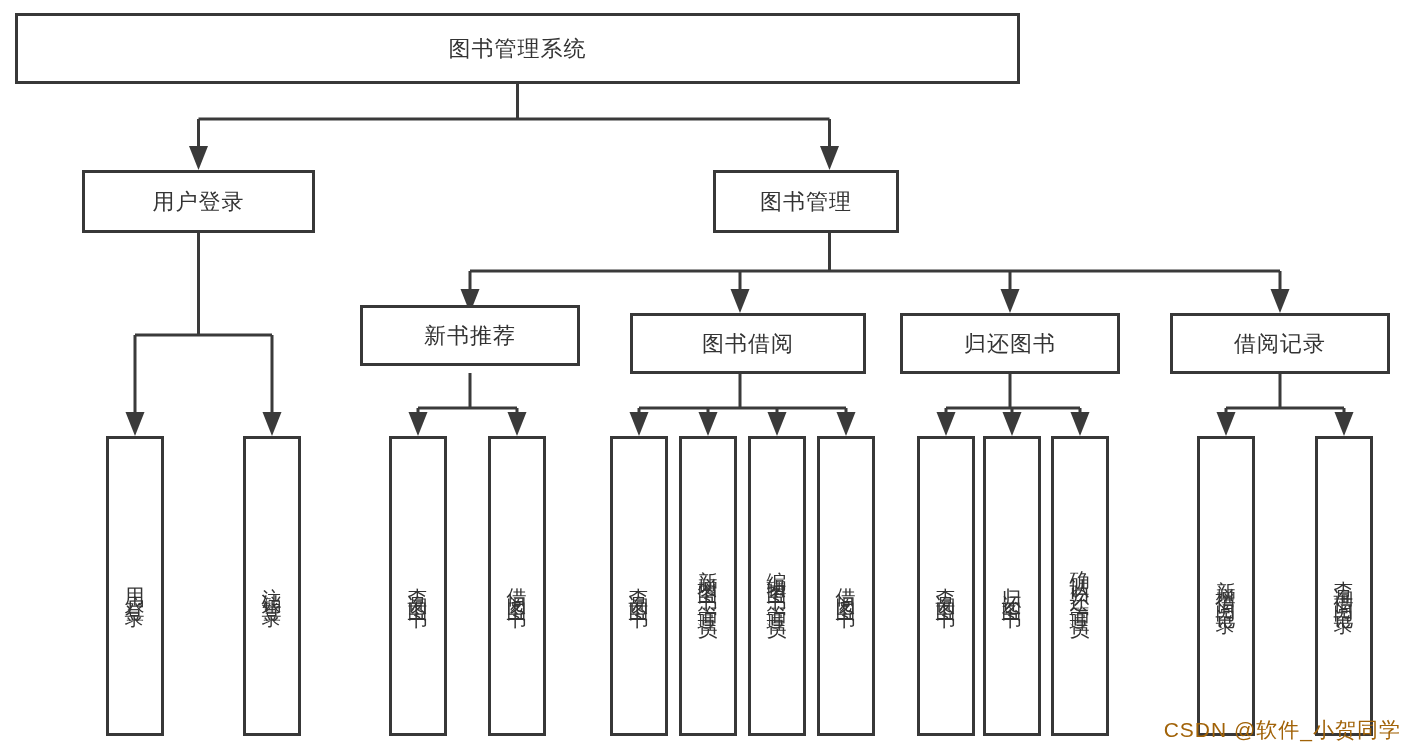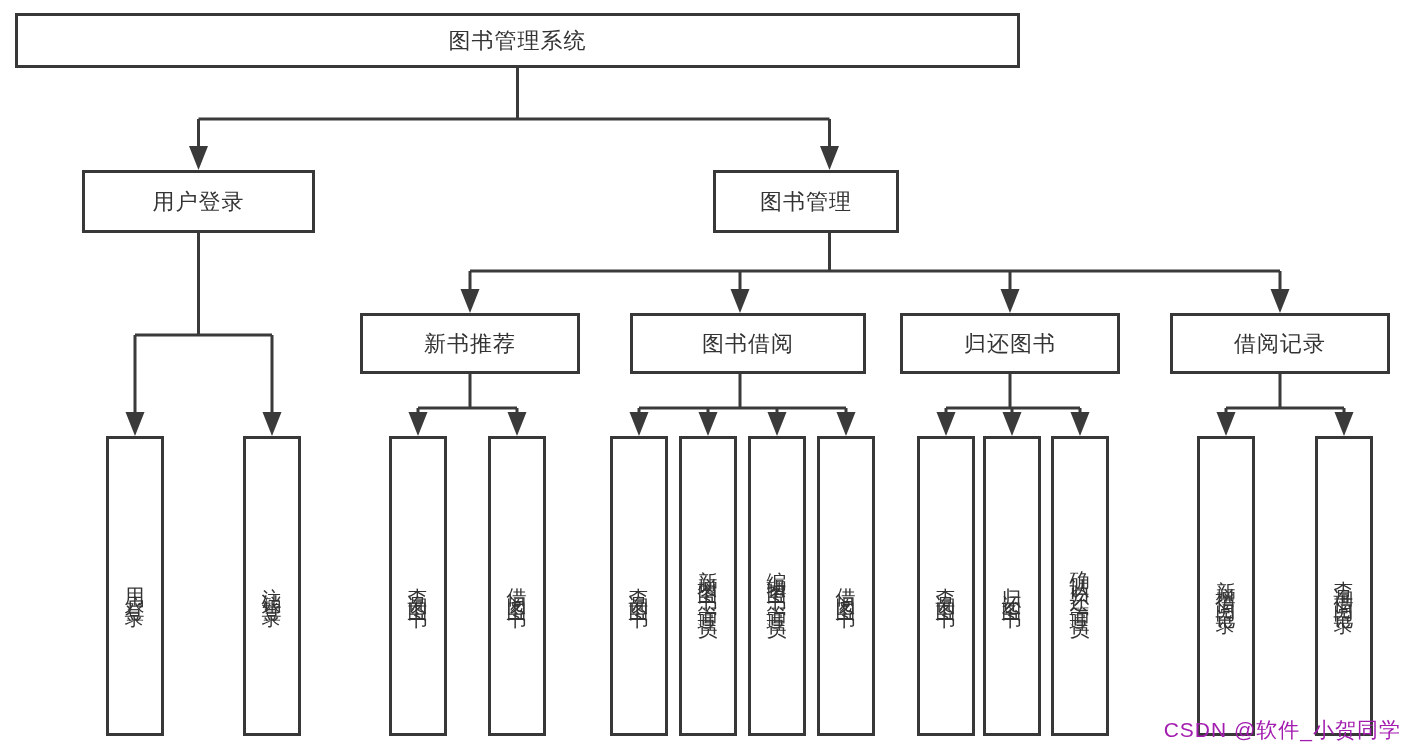--- a/index.html
+++ b/index.html
@@ -51,21 +51,21 @@
     font-size: 20px;
     color: #333333;
     letter-spacing: 7px;
     line-height: 1.1;
   }
   .watermark {
     position: absolute;
     right: 4px;
     bottom: 3px;
     font-size: 21px;
-    color: #a21caf;
+    color: #a16207;
     letter-spacing: 1px;
     z-index: 10;
     white-space: nowrap;
   }
 </style>
 </head>
 <body>
 
 <div class="canvas">
 
@@ -105,32 +105,32 @@
       <polygon class="arrow" points="1002.5,412 1021.5,412 1012,436"></polygon>
       <polygon class="arrow" points="1070.5,412 1089.5,412 1080,436"></polygon>
     </g>
     <g>
       <path class="wire" d="M1280 373 V408 M1226 408 H1344 M1226 408 V420 M1344 408 V420"></path>
       <polygon class="arrow" points="1216.5,412 1235.5,412 1226,436"></polygon>
       <polygon class="arrow" points="1334.5,412 1353.5,412 1344,436"></polygon>
     </g>
   </svg>
 
-  <div class="node hbox" style="left:15px; top:13px; width:1005px; height:55px;">
+  <div class="node hbox" style="left:15px; top:13px; width:1005px; height:71px;">
     <span>图书管理系统</span>
   </div>
 
   <div class="node hbox" style="left:82px; top:170px; width:233px; height:63px;">
     <span>用户登录</span>
   </div>
   <div class="node hbox" style="left:713px; top:170px; width:186px; height:63px;">
     <span>图书管理</span>
   </div>
 
-  <div class="node hbox" style="left:360px; top:313px; width:220px; height:61px;">
+  <div class="node hbox" style="left:360px; top:305px; width:220px; height:61px;">
     <span>新书推荐</span>
   </div>
   <div class="node hbox" style="left:630px; top:313px; width:236px; height:61px;">
     <span>图书借阅</span>
   </div>
   <div class="node hbox" style="left:900px; top:313px; width:220px; height:61px;">
     <span>归还图书</span>
   </div>
   <div class="node hbox" style="left:1170px; top:313px; width:220px; height:61px;">
     <span>借阅记录</span>

